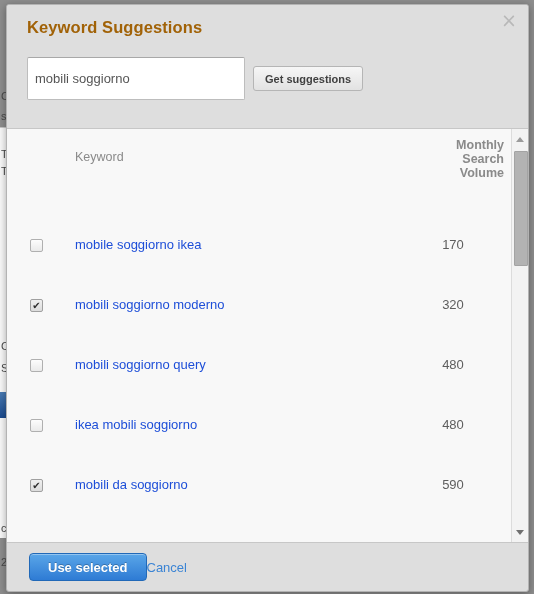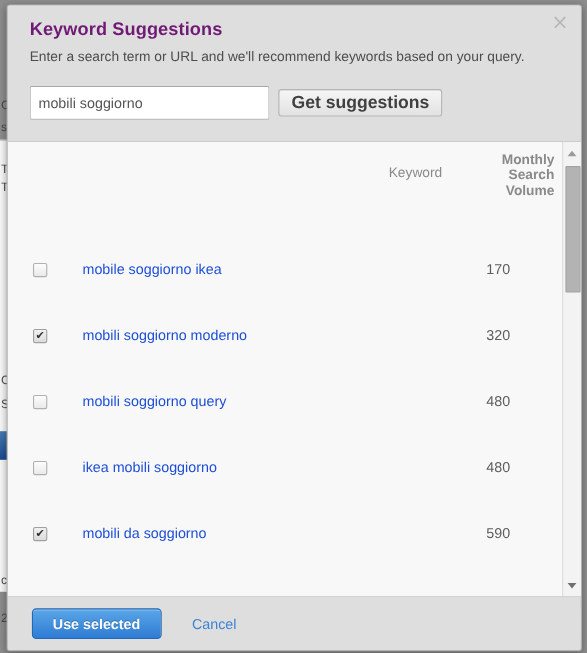--- a/index.html
+++ b/index.html
@@ -68,21 +68,21 @@
     position: relative;
     flex: 0 0 auto;
     padding: 13px 20px 0 20px;
     background: #dedede;
     height: 123px;
     box-sizing: border-box;
   }
   #dialog-title {
     font-size: 16.5px;
     font-weight: bold;
-    color: #701a75;
+    color: #a16207;
     margin: 0 0 7px 0;
     letter-spacing: 0.1px;
   }
   #dialog-subtitle {
     font-size: 12.5px;
     color: #4d4d4d;
     margin: 0;
   }
   #close-button {
     position: absolute;
@@ -98,37 +98,37 @@
     user-select: none;
     font-family: "DejaVu Sans", sans-serif;
   }
   #search-row {
     margin-top: 20px;
     display: flex;
     align-items: center;
   }
   #search-input {
     width: 218px;
-    height: 31px;
+    height: 43px;
     box-sizing: border-box;
     padding: 2px 7px;
     font-size: 13px;
     font-family: "Liberation Sans", sans-serif;
     color: #555;
     background: #fff;
     border: 1px solid #bdbdbd;
     border-top-color: #a8a8a8;
     border-radius: 2px;
     outline: none;
   }
   #get-suggestions-button {
     margin-left: 8px;
     height: 25px;
     padding: 0 11px;
-    font-size: 16px;
+    font-size: 11px;
     font-weight: bold;
     font-family: "Liberation Sans", sans-serif;
     color: #404040;
     background: linear-gradient(180deg, #f6f6f6 0%, #e2e2e2 100%);
     border: 1px solid #b5b5b5;
     border-radius: 3px;
     cursor: pointer;
   }
 
   
@@ -156,21 +156,21 @@
 
   #table thead th {
     font-weight: normal;
     color: #8a8a8a;
     font-size: 12.5px;
     padding: 0;
     vertical-align: top;
     height: 64px;
   }
   th.th-keyword {
-    text-align: right;
+    text-align: left;
     padding-top: 21px !important;
     margin-left: 32px;
   }
   th.th-volume {
     text-align: right;
     padding: 9px 8px 0 0 !important;
     line-height: 14px;
   }
   th.th-volume span { display: block; font-weight: bold; }
 
@@ -284,21 +284,20 @@
     font-family: "Liberation Sans", sans-serif;
     color: #ffffff;
     background: linear-gradient(180deg, #5aa6e8 0%, #2e7bd4 100%);
     border: 1px solid #2169b8;
     border-radius: 4px;
     cursor: pointer;
     text-shadow: 0 -1px 0 rgba(0,0,0,0.25);
     box-shadow: inset 0 1px 0 rgba(255,255,255,0.35);
   }
   #cancel-link {
-    margin-left: 28px;
     font-size: 13px;
     color: #3b84d4;
     cursor: pointer;
     text-decoration: none;
   }
 </style>
 </head>
 <body>
 
 <div id="page-backdrop">
@@ -312,21 +311,20 @@
   <div class="bg-strip" style="left:1px; top:362px;">S</div>
   <div class="bg-strip" style="left:1px; top:522px;">c</div>
   <div class="bg-strip" style="left:1px; top:556px;">2</div>
 </div>
 
 <div id="modal">
 
   <div id="modal-header">
     <div id="close-button">×</div>
     <h1 id="dialog-title">Keyword Suggestions</h1>
-    <p id="dialog-subtitle">Enter a search term or URL and we'll recommend keywords based on your query.</p>
 
     <div id="search-row">
       <input id="search-input" type="text" value="mobili soggiorno" style="">
       <button id="get-suggestions-button">Get suggestions</button>
     </div>
   </div>
 
   <div id="list-area">
     <div id="list-scroll">
       <table id="table">

